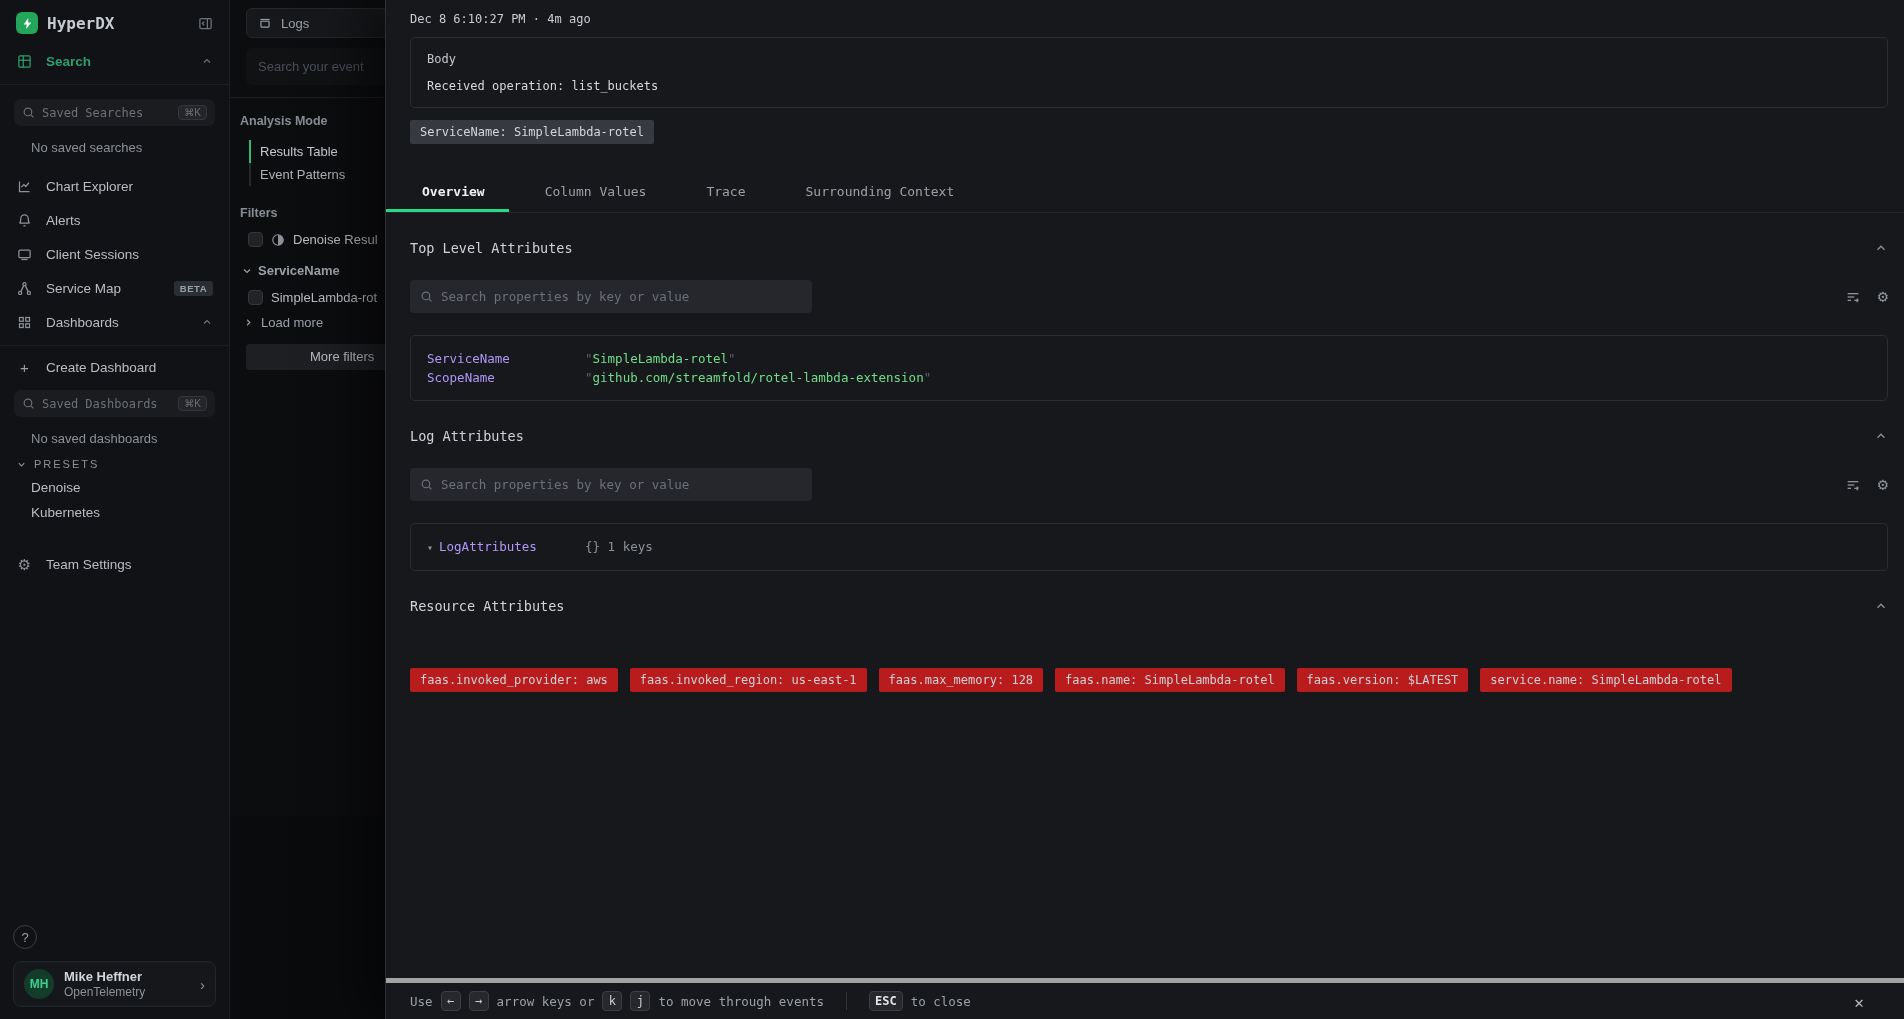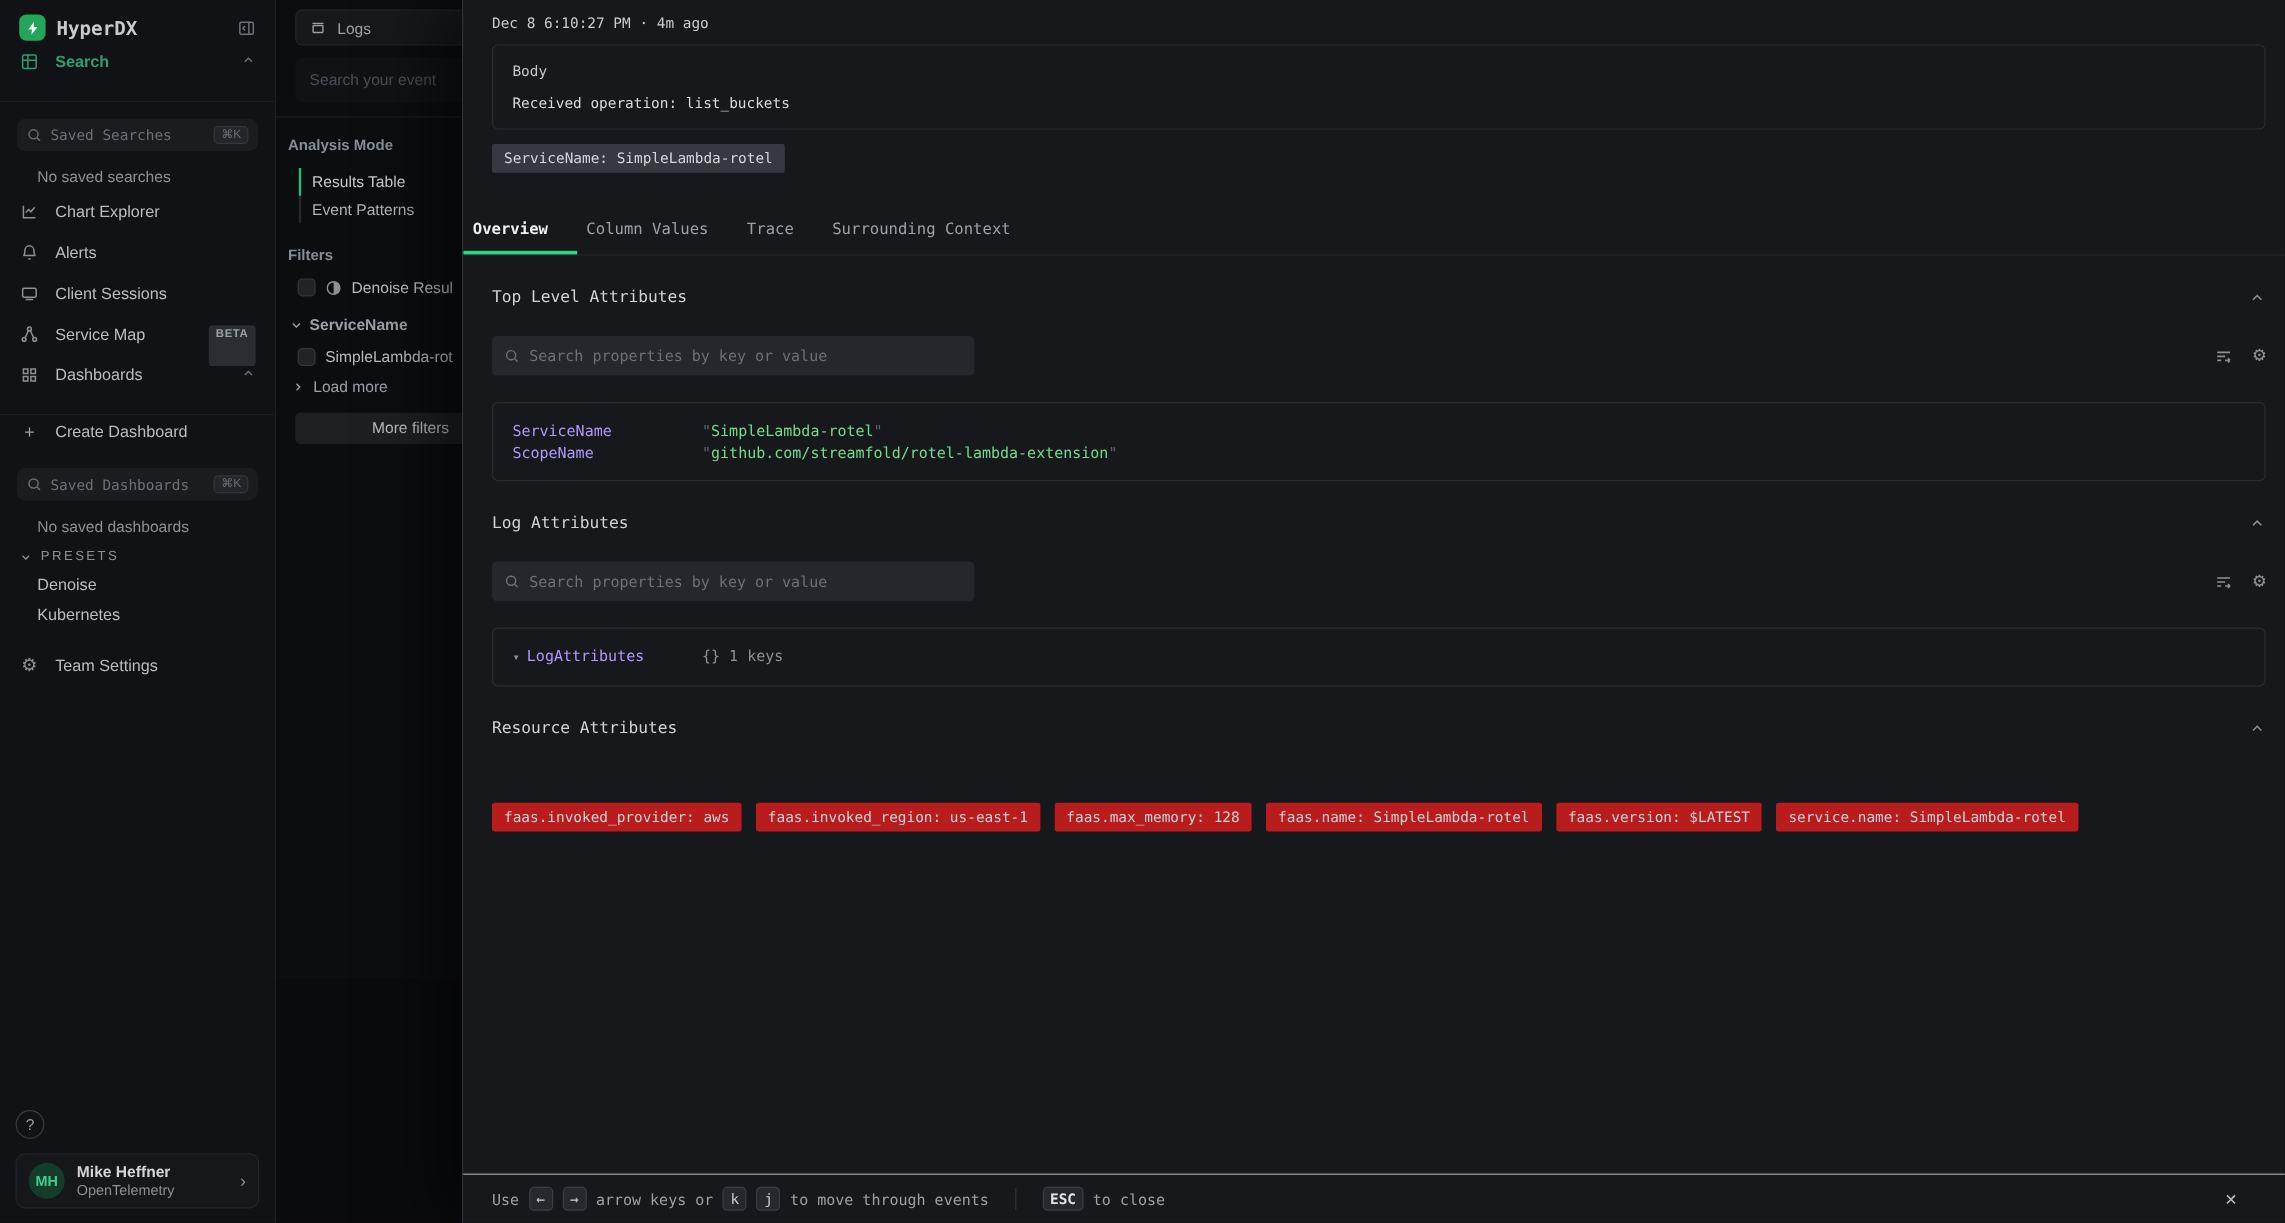--- a/index.html
+++ b/index.html
@@ -9,21 +9,21 @@
 
   
   .sidebar { position:absolute; left:0; top:0; width:230px; height:1019px;
     background:#111215; border-right:1px solid #1e2024; display:flex; flex-direction:column; z-index:2; }
   .sb-header { display:flex; align-items:center; padding:12px 16px 10px 16px; }
   .logo-badge { width:22px; height:22px; border-radius:6px; background:#23a55a; display:flex;
     align-items:center; justify-content:center; margin-right:9px; }
   .brand { font-family:"DejaVu Sans Mono","Liberation Mono",monospace; font-weight:bold;
     font-size:16px; color:#c7cbd0; flex:1; }
   .collapse-btn { color:#6c727a; cursor:pointer; }
-  .nav-item { display:flex; height:34px; padding:0 16px; color:#b9bdc3;
+  .nav-item { display:flex; align-items:center; height:34px; padding:0 16px; color:#b9bdc3;
     font-size:13.5px; cursor:pointer; }
   .nav-item .nicon { width:17px; margin-right:13px; display:flex; justify-content:center; color:#8b9197; }
   .nav-item.active, .nav-item.active .nicon { color:#2f9e6e; }
   .nav-item.active .nlabel { font-weight:bold; }
   .nav-caret { margin-left:auto; color:#6c727a; }
   .sb-divider { height:1px; background:#1b1d20; margin:6px 0; }
   .sb-search { margin:8px 14px 0 14px; height:27px; background:#1a1c1f; border-radius:7px;
     display:flex; align-items:center; padding:0 8px; color:#6b7178; }
   .sb-search .ph { font-size:12px; flex:1; margin-left:7px; color:#6b7178;
     font-family:"DejaVu Sans Mono","Liberation Mono",monospace; }
@@ -82,21 +82,21 @@
   .dw-scroll { flex:1; overflow:hidden; }
   .dw-pad { padding:0 16px 0 24px; }
   .timestamp { margin-top:12px; font-size:12px; color:#c8ccd1; }
   .body-box { margin-top:11px; border:1px solid #2b2d32; border-radius:5px; padding:14px 16px; }
   .body-label { font-size:12px; color:#c3c7cc; }
   .body-value { font-size:12px; color:#d6d9dd; margin-top:13px; }
   .chip { display:inline-block; background:#36393f; border-radius:2px; padding:5px 10px;
     font-size:12px; color:#d3d6da; }
   .chip-row { margin-top:12px; }
   .tabs { margin-top:31px; display:flex; border-bottom:1px solid #26282c; }
-  .tab { padding:9px 24px 10px 8px; font-size:13px; color:#9ba1a8; cursor:pointer;
+  .tab { padding:9px 24px 10px 36px; font-size:13px; color:#9ba1a8; cursor:pointer;
     border-bottom:3px solid transparent; }
   .tab.active { color:#eef1f4; font-weight:bold; border-bottom-color:#29d985; }
   .sec-head { margin-top:27px; display:flex; align-items:center; }
   .sec-title { font-size:13.5px; color:#cfd3d8; flex:1; }
   .sec-caret { color:#8b9197; cursor:pointer; }
   .search-row { margin-top:24px; display:flex; align-items:center; }
   .prop-search { width:402px; height:33px; background:#25272c; border-radius:4px;
     display:flex; align-items:center; padding:0 10px; color:#6b7178; }
   .prop-search .ph { font-size:12.5px; margin-left:8px; color:#6b7178; }
   .row-icons { margin-left:auto; display:flex; align-items:center; gap:17px; color:#8b9197; }
@@ -107,21 +107,21 @@
   .kv-val { color:#71dd8a; }
   .q { color:#5d636b; }
   .tree-caret { color:#8b8f96; font-size:10px; margin-right:6px; }
   .tree-meta { color:#8b9197; }
   .tree-indent { padding-left:24px; }
   .res-chips { margin-top:18px; display:flex; flex-wrap:wrap; gap:12px; }
   .res-chip { background:#b91c1c; border-radius:2px; padding:5px 10px; font-size:12px;
     color:#cfd3d8;margin-top:36px; }
 
   
-  .dw-footer { height:41px; border-top:1px solid #a3a3a3; display:flex; align-items:center;
+  .dw-footer { height:41px; border-top:5px solid #a3a3a3; display:flex; align-items:center;
     padding:0 24px; gap:8px; font-size:12.5px; color:#9ba1a8; position:relative; }
   .key { height:20px; min-width:20px; line-height:18px; text-align:center; padding:0 5px;
     background:#26282d; border:1px solid #3b3e44; border-radius:4px; color:#c9cdd2;
     font-size:12px; }
   .key.esc { font-weight:bold; color:#e3e6e9; }
   .foot-sep { width:1px; height:18px; background:#33363b; margin:0 14px; }
   .close-x { position:absolute; right:40px; top:10px; color:#b7bbc1; font-size:16px; cursor:pointer; }
 </style>
 </head>
 <body>

